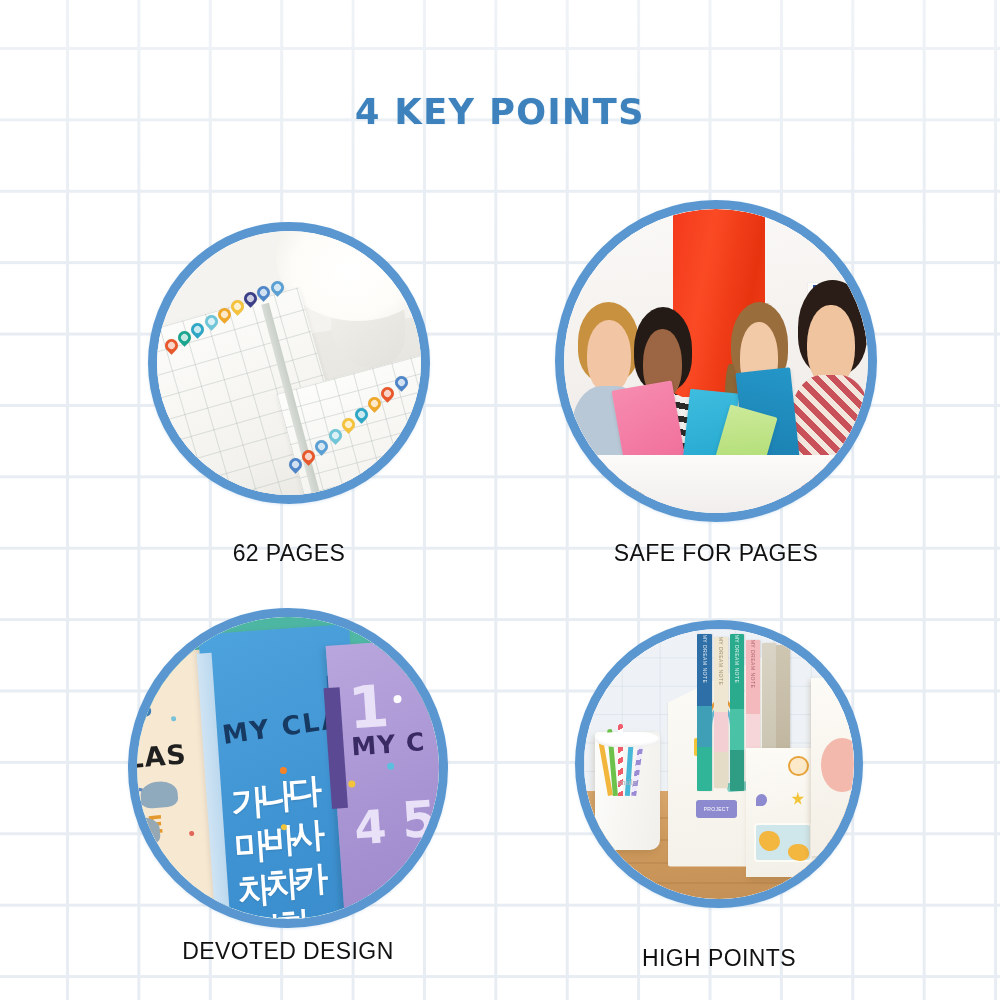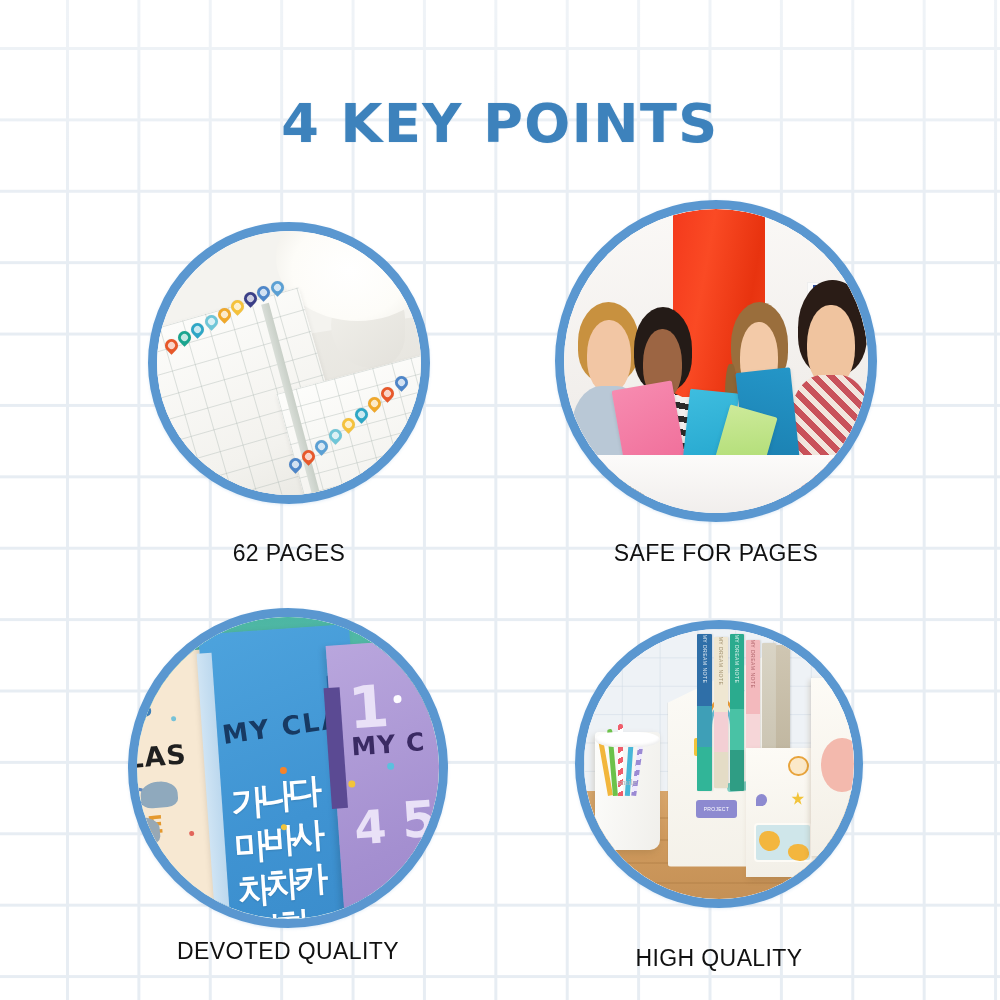--- a/index.html
+++ b/index.html
@@ -28,21 +28,21 @@
     position:absolute; inset:0;
     background:linear-gradient(to bottom, rgba(255,255,255,.35), rgba(255,255,255,0) 25%);
   }
 
   
   #title{
     position:absolute;
     top:92px; left:0; width:1000px;
     text-align:center;
     z-index:5;
-    font-size:54px;
+    font-size:35px;
     font-weight:bold;
     letter-spacing:1.5px;
     color:#3d82bc;
     font-family:"DejaVu Sans","Liberation Sans",sans-serif;
     text-shadow:0 0 1px rgba(61,130,188,.5);
   }
 
   
   #cards{
     position:absolute; inset:0; z-index:4;
@@ -450,21 +450,21 @@
           <div class="lbl">MY C</div>
           <div class="num lite" style="left:12%; top:52%; font-size:46px;">4</div>
           <div class="num lite" style="left:48%; top:50%; font-size:50px;">5</div>
           <div class="dot" style="left:48%; top:18%; width:8px; height:8px; background:#fdfcff;"></div>
           <div class="dot" style="left:40%; top:40%; width:7px; height:7px; background:#5bc0de;"></div>
           <div class="dot" style="left:10%; top:45%; width:7px; height:7px; background:#f2c43a;"></div>
           <div class="dot" style="left:58%; top:70%; width:8px; height:8px; background:#e5833c;"></div>
         </div>
       </div>
     </div>
-    <div class="caption">DEVOTED QUALITY</div>
+    <div class="caption">DEVOTED DESIGN</div>
   </div>
 
   <div class="card" id="card-quality">
     <div class="circle-wrap">
       <div class="photo ph-desk">
         <div class="wall"></div>
         <div class="wood">
           <i style="top:24%"></i>
             <i style="top:44%"></i>
             <i style="top:66%"></i>
@@ -533,16 +533,16 @@
                background:#f3b63e; border-radius:45% 50% 40% 55%;"></div>
         </div>
 
         <div class="sticker" style="left:84%; top:18%; width:22%; height:66%;
              background:linear-gradient(175deg,#fdfbf6,#f3efe6); box-shadow:-2px 2px 5px rgba(120,90,50,.2);">
           <div class="sticker" style="left:18%; top:34%; width:70%; height:30%;
                background:#f3b9ad; border-radius:50%;"></div>
         </div>
       </div>
     </div>
-    <div class="caption">HIGH QUALITY</div>
+    <div class="caption">HIGH POINTS</div>
   </div>
 
 </div>
 
 </body></html>

